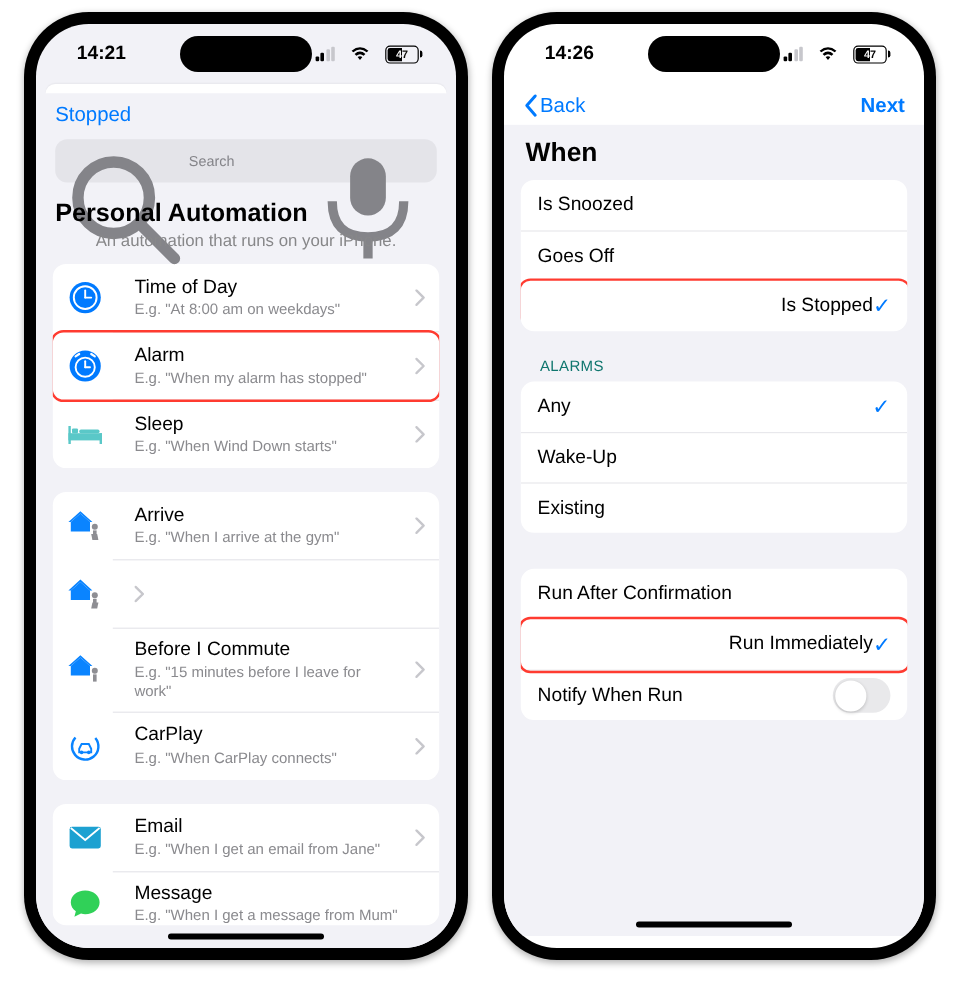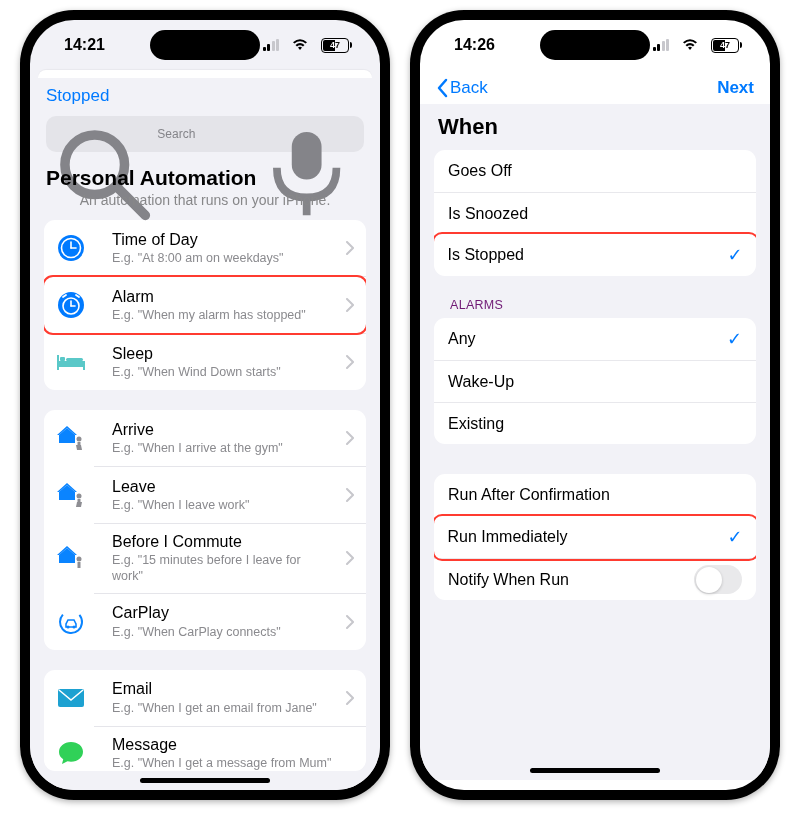--- a/index.html
+++ b/index.html
@@ -123,24 +123,24 @@
   .row-sub{font-size:12.5px;color:#8a8a8e;line-height:1.3;margin-top:1px;}
   .row-chevron{width:8px;height:14px;flex-shrink:0;}
   
   .highlight-red{border:2.5px solid #ff3b30;border-radius:11px;margin:-2px;position:relative;z-index:2;}
   
   
   .header-title{font-size:22px;font-weight:700;padding:10px 18px 10px;color:#000;}
   .group2{background:#fff;border-radius:11px;margin:0 14px 22px;overflow:hidden;}
   .row2{display:flex;align-items:center;justify-content:space-between;padding:0 14px;height:42px;font-size:16px;color:#000;position:relative;box-sizing:border-box;}
   .row2 + .row2{border-top:1px solid #e8e8ec;}
-  .group-label{font-size:12.5px;color:#701a75;padding:0 30px 6px;text-transform:uppercase;letter-spacing:0.3px;}
+  .group-label{font-size:12.5px;color:#0f766e;padding:0 30px 6px;text-transform:uppercase;letter-spacing:0.3px;}
   .check{color:#007aff;font-size:18px;font-weight:500;}
   
-  .row2.highlight{border:2.5px solid #ff3b30;border-radius:10px;z-index:2;margin:-2.5px;height:47px;padding:0 14px;}
+  .row2.highlight{border:2.5px solid #ff3b30;border-radius:10px;z-index:2;margin:-2.5px;height:47px;padding:0 14px;justify-content:flex-end;}
   
   .toggle{width:48px;height:29px;background:#e9e9eb;border-radius:15px;position:relative;}
   .toggle-knob{width:26px;height:26px;background:#fff;border-radius:50%;position:absolute;top:1.5px;left:1.5px;box-shadow:0 1px 3px rgba(0,0,0,0.2);}
   
   .home-indicator{position:absolute;bottom:7px;left:50%;transform:translateX(-50%);width:130px;height:5px;background:#000;border-radius:3px;}
 </style>
 </head>
 <body>
 
 <div class="phone">
@@ -278,24 +278,20 @@
         <div class="row" style="border:none;margin-left:0;padding-left:12px">
           <span class="row-icon">
             <svg width="30" height="26" viewBox="0 0 30 26">
                 <path d="M3 10 L11 3 L19 10 L19 18 L3 18 Z" fill="#0a84ff"></path>
                 <path d="M11 1 L1 10 L3 10 L11 3 L19 10 L21 10 Z" fill="#0a84ff"></path>
                 <circle cx="23" cy="14" r="2.5" fill="#8e8e93"></circle>
                 <rect x="21.5" y="17" width="3" height="6" fill="#8e8e93"></rect>
                 <path d="M21 25 L20 20 L25 20 L26 25" fill="#8e8e93" transform="scale(-1,1) translate(-46,0)"></path>
               </svg>
           </span>
-          <div class="row-text">
-              <div class="row-title">Leave</div>
-              <div class="row-sub">E.g. "When I leave work"</div>
-            </div>
           <span class="row-chevron"><svg viewBox="0 0 8 14">
                 <path d="M1 1 L7 7 L1 13" fill="none" stroke="#c7c7cc" stroke-width="2" stroke-linecap="round"></path>
               </svg></span>
         </div>
         <div style="border-top:1px solid #e5e5ea;margin-left:50px"></div>
         <div class="row" style="border:none;margin-left:0;padding-left:12px">
           <span class="row-icon">
             <svg width="30" height="26" viewBox="0 0 30 26">
                 <path d="M3 10 L11 3 L19 10 L19 18 L3 18 Z" fill="#0a84ff"></path>
                 <path d="M11 1 L1 10 L3 10 L11 3 L19 10 L21 10 Z" fill="#0a84ff"></path>
@@ -398,24 +394,24 @@
           </svg>
         <span>Back</span>
       </span>
       <span class="nav-link bold">Next</span>
     </div>
     <div style="background:#f2f2f7;height:calc(100% - 94px);overflow:hidden;position:relative">
       <div class="header-title">When</div>
 
       <div class="group2">
         <div class="row2">
+            <span>Is Snoozed</span>
+          </div>
+        <div class="row2">
             <span>Goes Off</span>
-          </div>
-        <div class="row2">
-            <span>Is Snoozed</span>
           </div>
         <div class="row2 highlight">
             <span>Is Stopped</span>
             <span class="check">✓</span>
           </div>
       </div>
 
       <div class="group-label">ALARMS</div>
       <div class="group2">
         <div class="row2">

